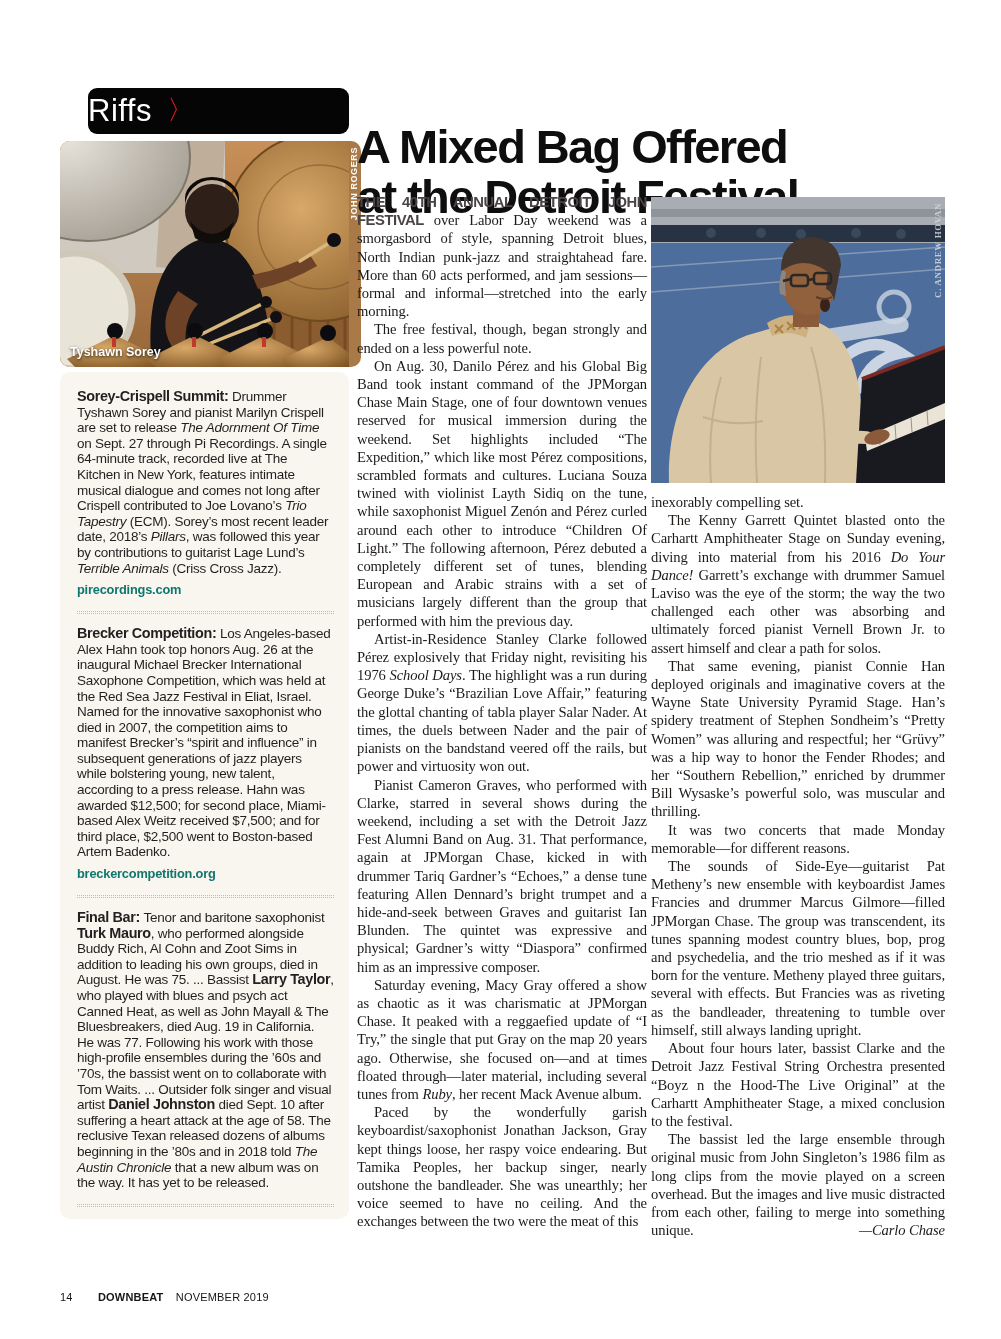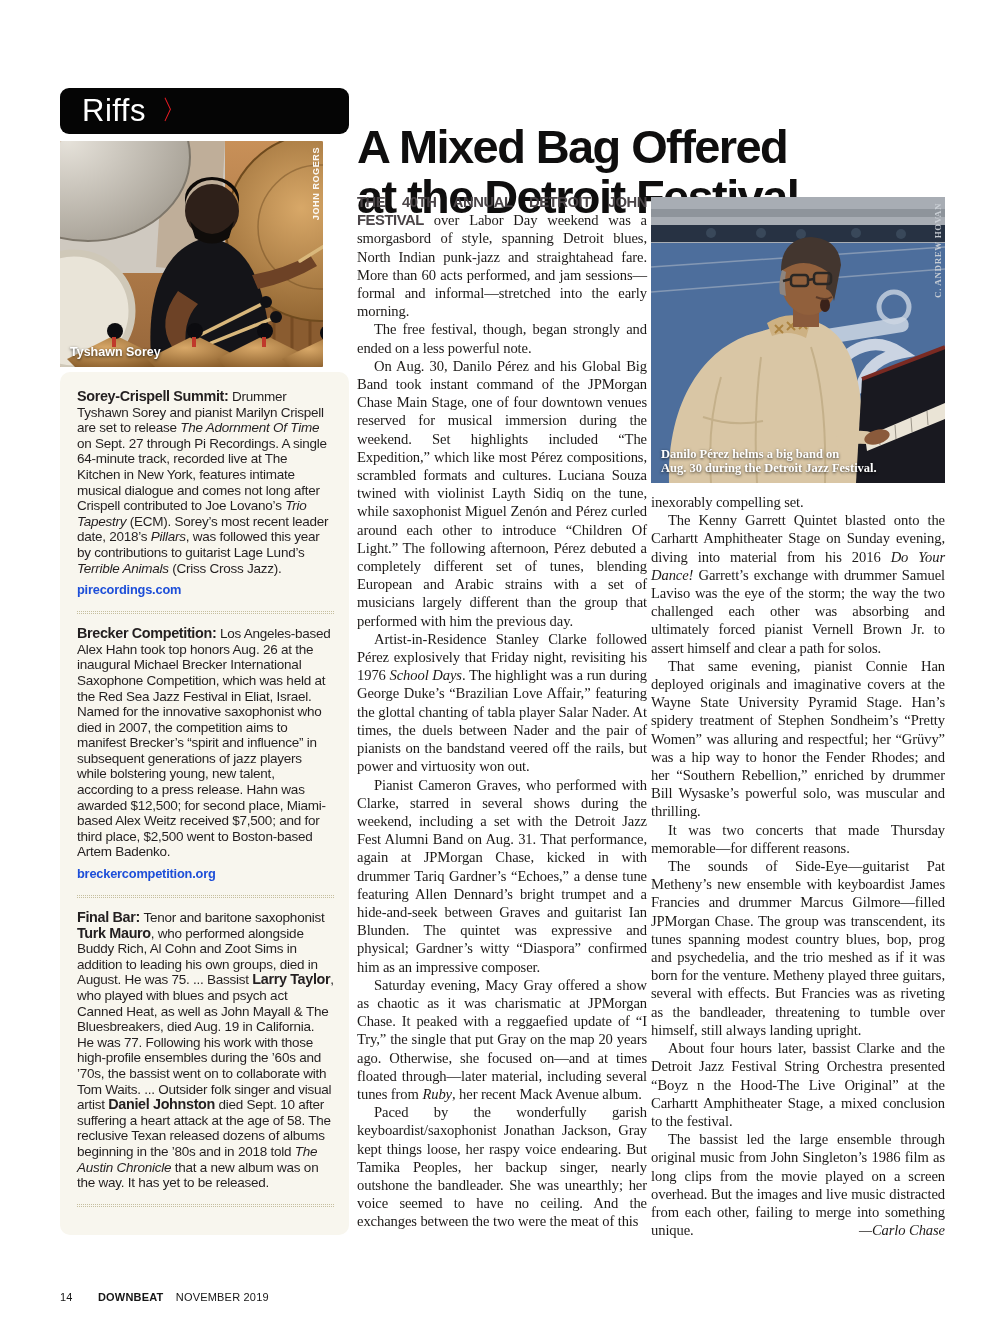--- a/index.html
+++ b/index.html
@@ -6,50 +6,50 @@
   html,body { background:#ffffff; }
   .page{
     position:relative; width:1001px; height:1339px; background:#ffffff;
     overflow:hidden; font-family:"Liberation Sans", sans-serif; color:#1c1a19;
   }
 
   
   .sidebar{ position:absolute; left:60px; top:88px; width:289px; }
   .riffs-box{
     height:46px; background:#050505; border-radius:9px;
-    display:flex; align-items:center; padding-left:22px;
+    display:flex; align-items:center; margin-left:28px;
   }
   .riffs-label{ color:#ffffff; font-size:31px; letter-spacing:.5px; }
   .riffs-chevron{ color:#ec1c24; font-size:27px; margin-left:15px; margin-top:-2px; }
 
   figure{ position:relative; overflow:hidden; }
-  .sorey-photo{ width:263px; height:226px; margin-top:7px; border-radius:2px; background:#a97a48; }
+  .sorey-photo{ width:301px; height:226px; margin-top:7px; border-radius:10px; background:#a97a48; }
   .photo-caption{
     position:absolute; left:10px; bottom:7px; color:#ffffff; font-weight:bold;
     font-size:12.5px; line-height:1.18; text-shadow:0 1px 3px rgba(0,0,0,.75);
     white-space:pre-line;
   }
   .photo-credit{
     position:absolute; right:2px; top:6px; writing-mode:vertical-rl;
     transform:rotate(180deg); font-size:9px; font-weight:bold; letter-spacing:.6px;
     color:#ffffff; opacity:.95;
   }
   .photo-credit.dim{ color:#cdd2d8; }
 
   .panel{
     margin-top:5px; background:#f8f6ee; border-radius:10px;
-    padding:17px 15px 28px 17px;
+    padding:17px 15px 12px 17px;
   }
   .side-p{
     font-size:13.5px; line-height:15.6px; letter-spacing:-.25px; color:#231f20;
   }
   .side-p .run-b{ font-weight:700; font-size:14.4px; letter-spacing:-.35px; }
   .side-p .run-i{ font-style:italic; }
   .side-link{
-    display:inline-block; margin-top:6px; color:#1d4ed8; font-weight:700;
+    display:inline-block; margin-top:6px; color:#0f766e; font-weight:700;
     font-size:12.8px; letter-spacing:-.2px; text-decoration:none;
   }
   .divider{
     height:3px; margin:13px 0 12px 0;
     border-top:1px dotted #c6bf9f; border-bottom:1px dotted #c6bf9f;
   }
 
   
   .headline{
     position:absolute; left:357px; top:74px; width:592px;
@@ -235,29 +235,27 @@
         <polygon points="214,240 294,206 294,222 216,254" fill="#eae4d6"></polygon>
         <g stroke="#9a9488" stroke-width="1">
           <line x1="228" y1="234" x2="229" y2="248"></line>
             <line x1="244" y1="228" x2="245" y2="242"></line>
           <line x1="260" y1="221" x2="261" y2="235"></line>
             <line x1="276" y1="214" x2="277" y2="228"></line>
         </g>
         <path d="M185,240 q20,-10 38,-4 l-2,12 q-18,-4 -34,4 z" fill="#d9c6a5"></path>
         <ellipse cx="226" cy="240" rx="13" ry="7" fill="#8a5a3b" transform="rotate(-16 226 240)"></ellipse>
       </svg>
-      <figcaption class="photo-caption">Danilo Pérez helms a big band on
-Aug. 30 during the Detroit Jazz Festival.</figcaption>
       <span class="photo-credit dim">C. ANDREW HOVAN</span>
     </figure>
 
     <p><span class="run-r">inexorably compelling set.</span></p>
     <p><span class="run-r">The Kenny Garrett Quintet blasted onto the Carhartt Amphitheater Stage on Sunday evening, diving into material from his 2016 </span><span class="run-i">Do Your Dance!</span><span class="run-r"> Garrett’s exchange with drummer Samuel Laviso was the eye of the storm; the way the two challenged each other was absorbing and ultimately forced pianist Vernell Brown Jr. to assert himself and clear a path for solos.</span></p>
     <p><span class="run-r">That same evening, pianist Connie Han deployed originals and imaginative covers at the Wayne State University Pyramid Stage. Han’s spidery treatment of Stephen Sondheim’s “Pretty Women” was alluring and respectful; her “Grüvy” was a hip way to honor the Fender Rhodes; and her “Southern Rebellion,” enriched by drummer Bill Wysaske’s powerful solo, was muscular and thrilling.</span></p>
-    <p><span class="run-r">It was two concerts that made Thursday memorable—for different reasons.</span></p>
+    <p><span class="run-r">It was two concerts that made Monday memorable—for different reasons.</span></p>
     <p><span class="run-r">The sounds of Side-Eye—guitarist Pat Metheny’s new ensemble with keyboardist James Francies and drummer Marcus Gilmore—filled JPMorgan Chase. The group was transcendent, its tunes spanning modest country blues, bop, prog and psychedelia, and the trio meshed as if it was born for the venture. Metheny played three guitars, several with effects. But Francies was as riveting as the bandleader, threatening to tumble over himself, still always landing upright.</span></p>
     <p><span class="run-r">About four hours later, bassist Clarke and the Detroit Jazz Festival String Orchestra presented “Boyz n the Hood-The Live Original” at the Carhartt Amphitheater Stage, a mixed conclusion to the festival.</span></p>
     <p><span class="run-r">The bassist led the large ensemble through original music from John Singleton’s 1986 film as long clips from the movie played on a screen overhead. But the images and live music distracted from each other, failing to merge into something unique.</span></p>
     <p class="byline">—Carlo Chase</p>
   </div>
 
   <footer class="footer">
     <span class="pagenum">14</span>
     <span class="mag">DOWNBEAT</span>
     <span class="issue">NOVEMBER 2019</span>

